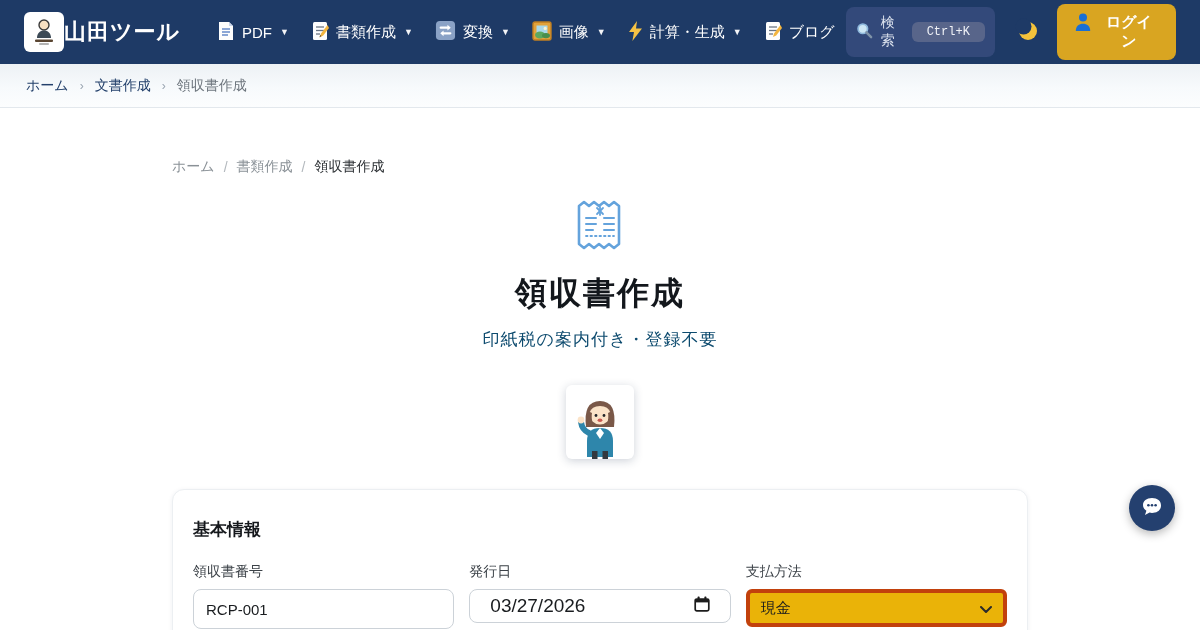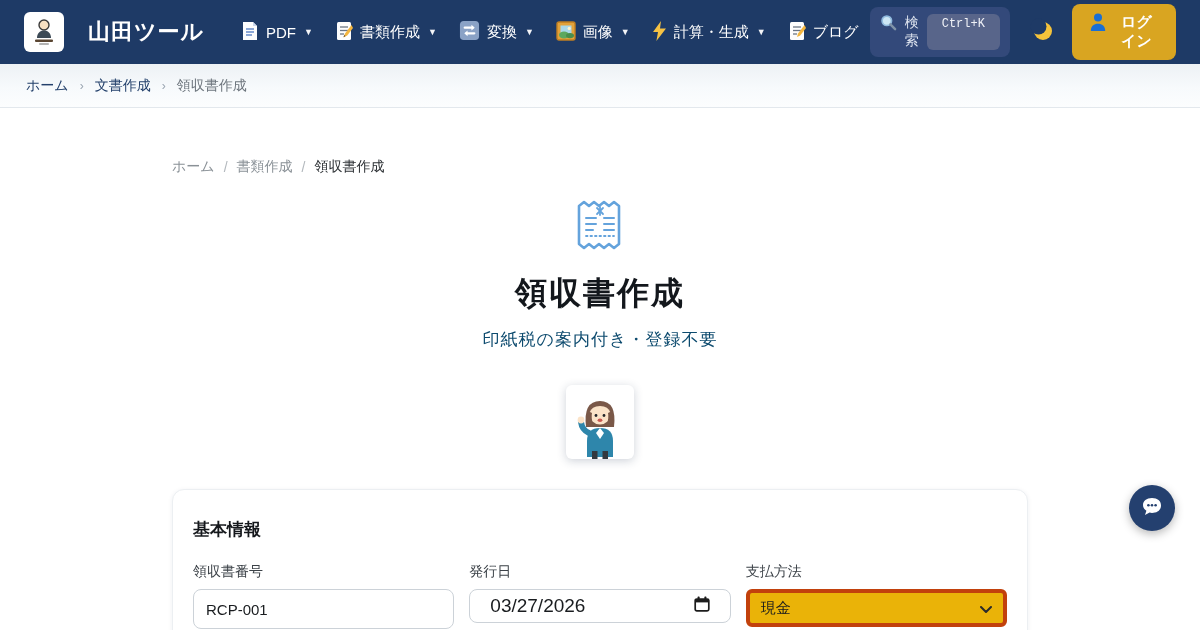--- a/index.html
+++ b/index.html
@@ -1,27 +1,27 @@
 <!DOCTYPE html>
 <html><head>
 <meta charset="utf-8">
 <style>
   * { margin:0; padding:0; box-sizing:border-box; }
   html,body { width:1200px; height:630px; overflow:hidden; }
   body { font-family:"Liberation Sans","DejaVu Sans",sans-serif; background:#ffffff; position:relative; }
 
   
   .nav { height:64px; background:#1e3a66; display:flex; align-items:center; padding:0 24px; color:#fff; }
-  .brand { display:flex; align-items:center; gap:24px; margin-right:26px; cursor:pointer; }
+  .brand { display:flex; align-items:center; gap:0; margin-right:26px; cursor:pointer; }
   .brand-logo { width:40px; height:40px; background:#fff; border-radius:6px; display:flex; align-items:center; justify-content:center; }
   .brand-name { font-size:22px; font-weight:700; letter-spacing:1px; white-space:nowrap; }
   .nav-item { display:flex; align-items:center; gap:7px; padding:8px 11px; font-size:15px; font-weight:500; cursor:pointer; border-radius:6px; white-space:nowrap; }
   .caret { font-size:9px; margin-left:1px; opacity:.95; }
   .nav-spacer { flex:1; }
-  .search-pill { display:flex; gap:8px; background:#33497a; border-radius:8px; padding:7px 10px; margin-right:14px; cursor:pointer; }
+  .search-pill { display:flex; align-items:center; gap:8px; background:#33497a; border-radius:8px; padding:7px 10px; margin-right:14px; cursor:pointer; }
   .search-label { font-size:14px; color:#dde3ee; }
   .kbd { background:#58658a; color:#f0f2f7; font-family:"Liberation Mono","DejaVu Sans Mono",monospace; font-size:12px; padding:3px 15px; border-radius:6px; }
   .moon-wrap { margin:0 18px 0 6px; cursor:pointer; display:flex; align-items:center; }
   .login-btn { display:flex; align-items:flex-start; gap:9px; background:#d9a521; border:none; color:#fff; font-weight:700; font-size:15px; padding:9px 18px; border-radius:8px; cursor:pointer; font-family:inherit; }
 
   
   .bc-bar { height:44px; background:linear-gradient(180deg,#edf1f5 0%,#f7fafc 55%,#fcfdfe 100%); border-bottom:1px solid #e3e8ed; display:flex; align-items:center; gap:11px; padding:0 26px; font-size:14px; }
   .bc-link { color:#23406b; cursor:pointer; }
   .bc-sep { color:#9aa5b1; font-size:12px; }
   .bc-current { color:#6d757d; }

